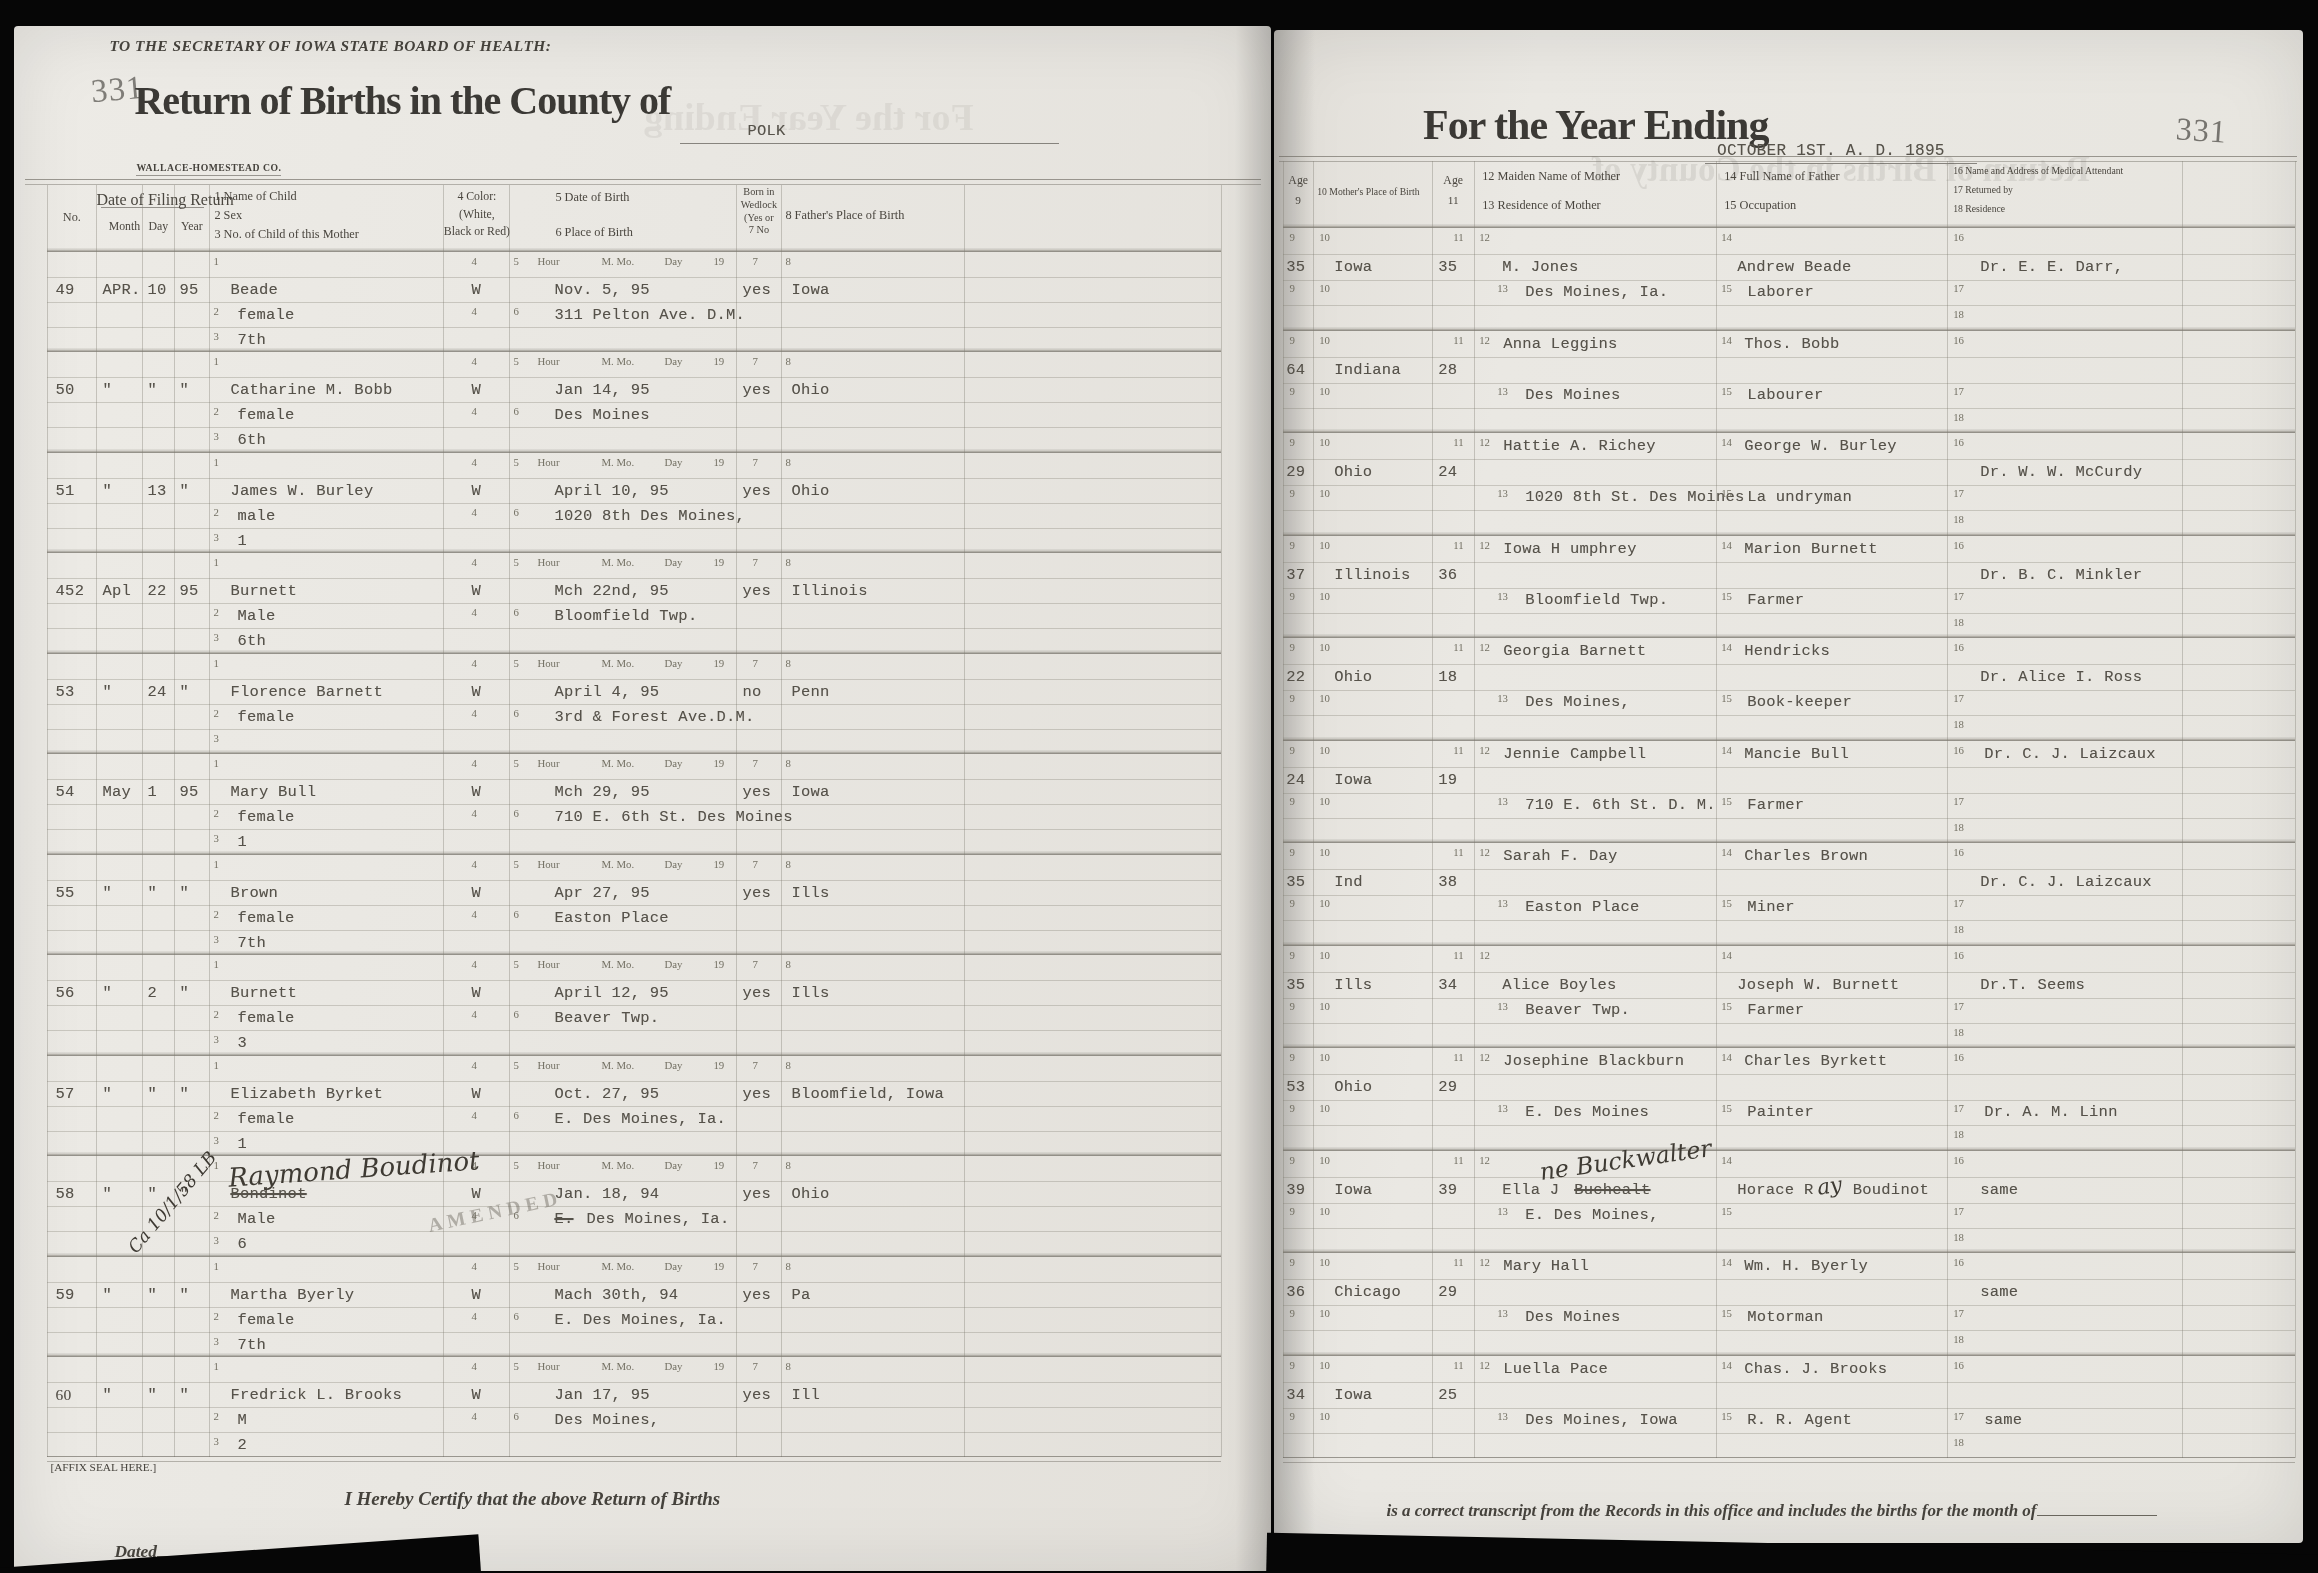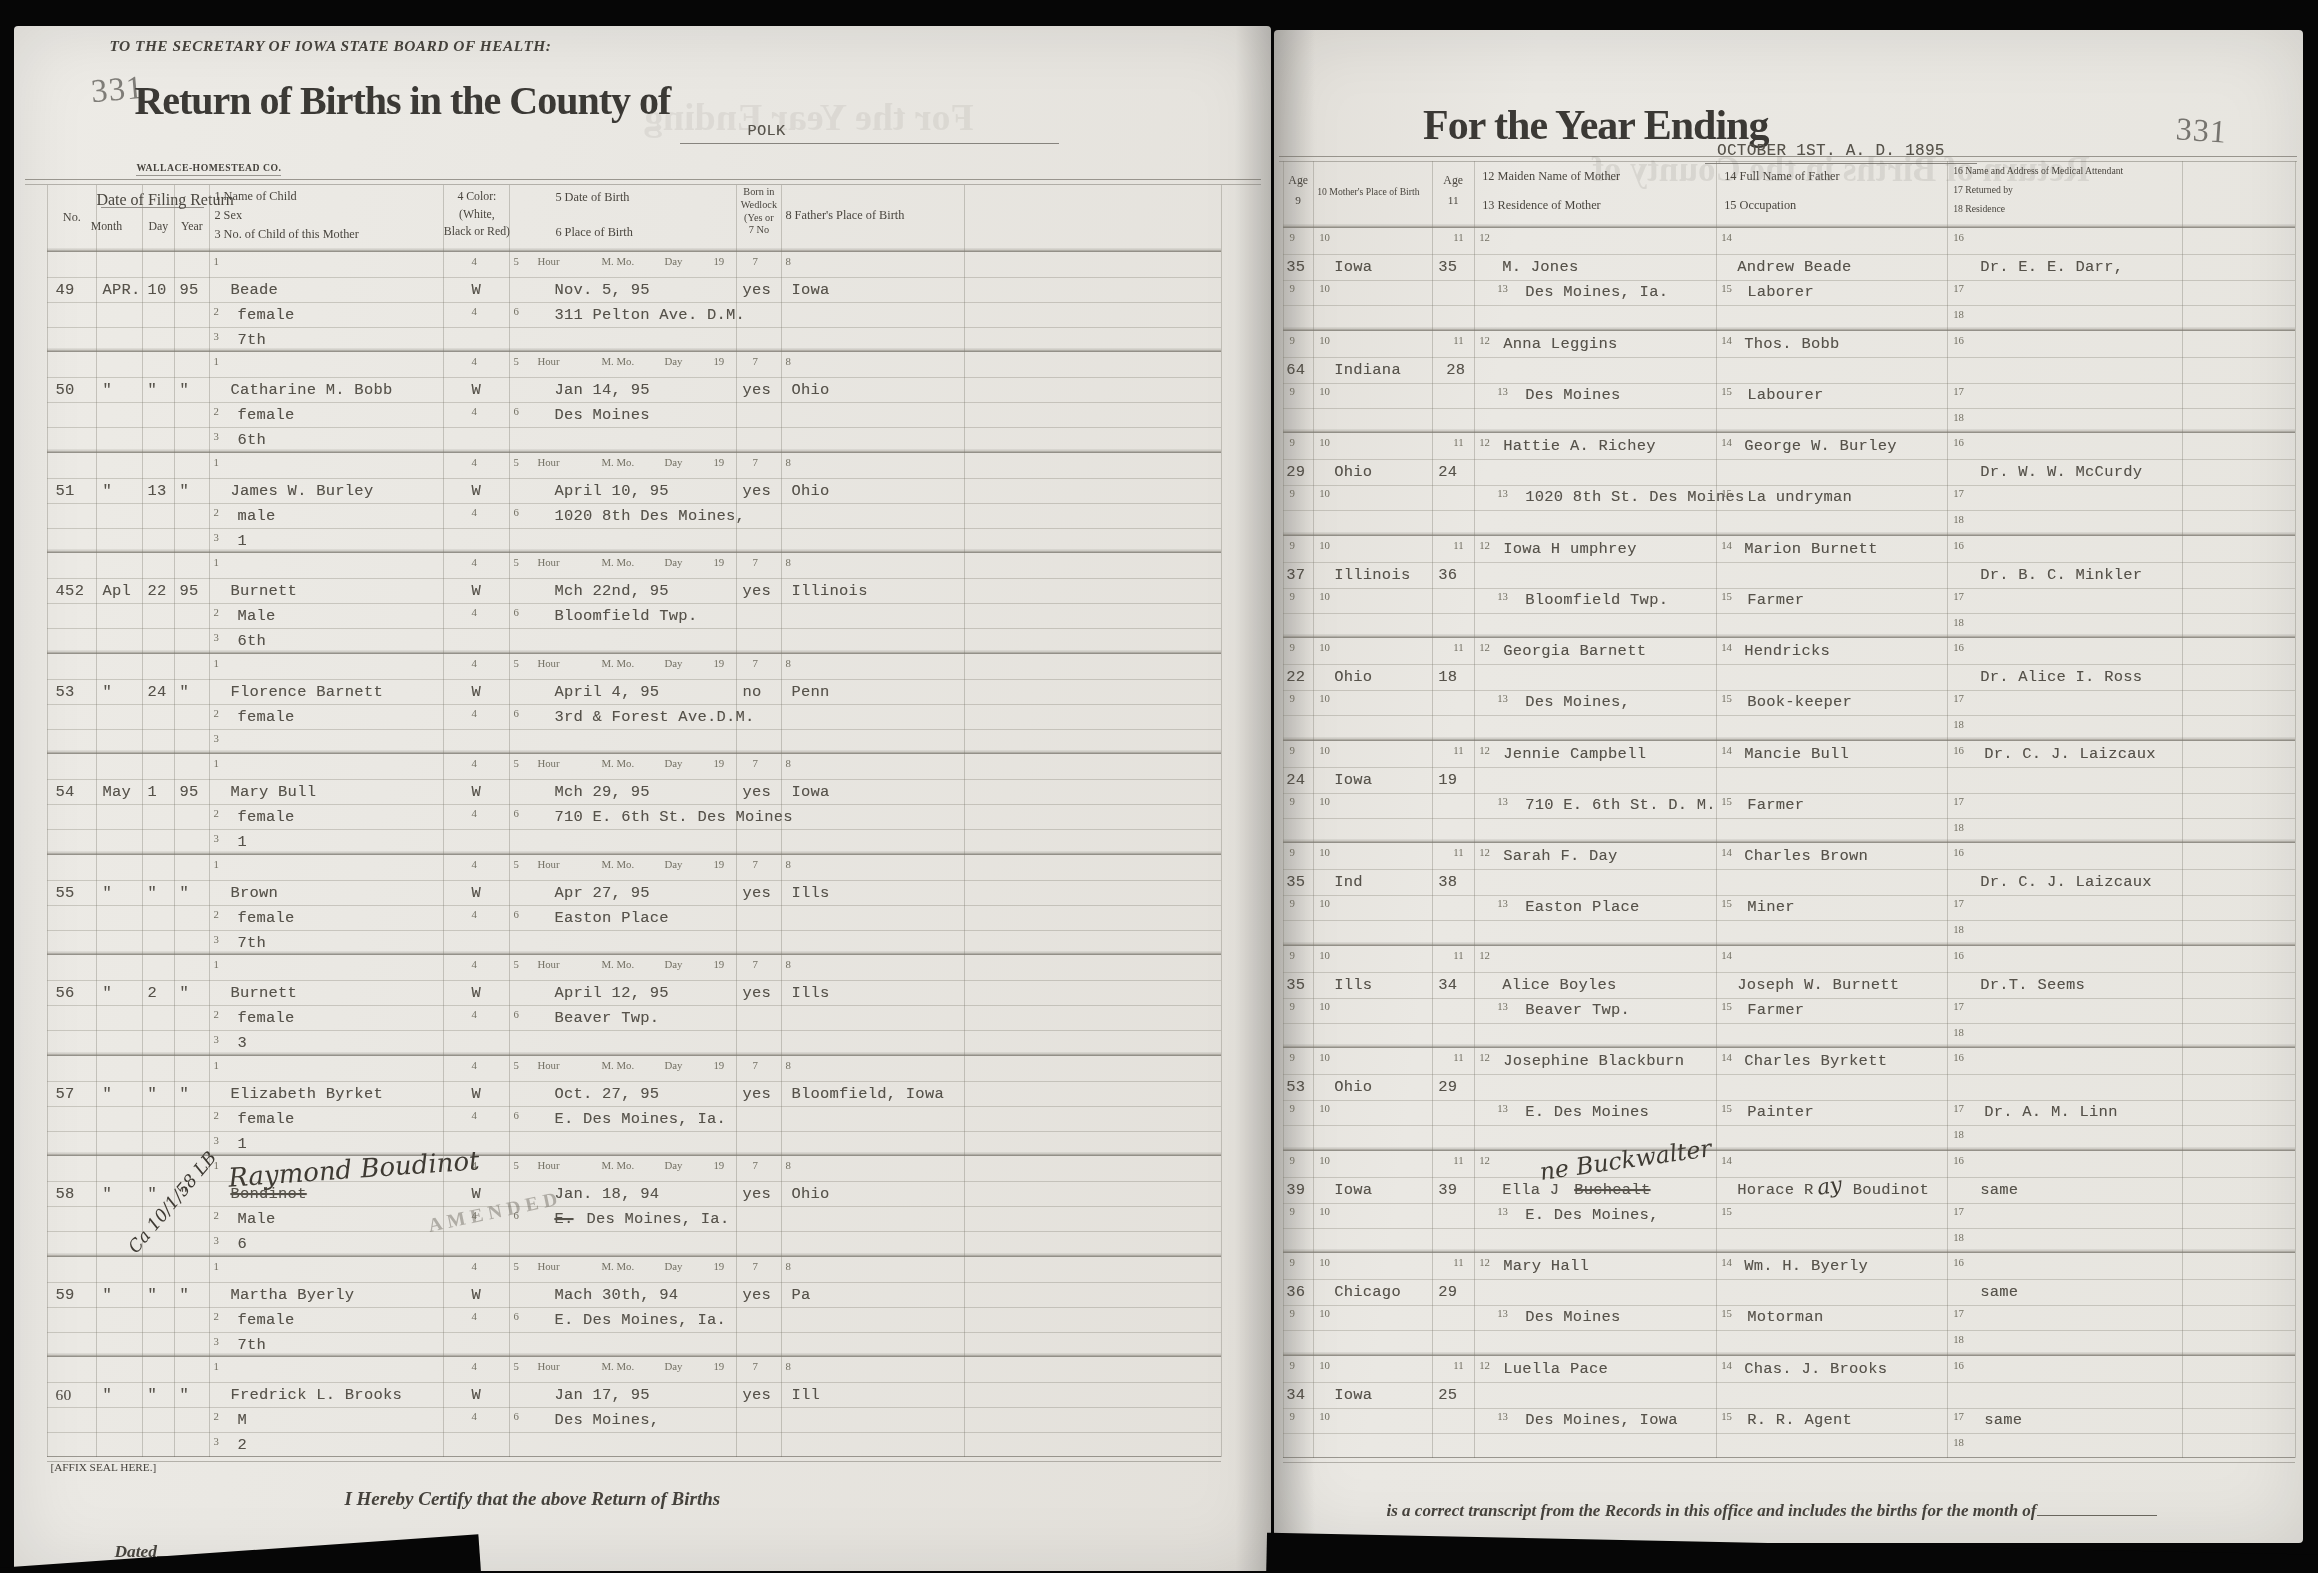--- a/index.html
+++ b/index.html
@@ -59,21 +59,21 @@
     <div class="print title" style="left:120px;top:51px;font-size:40px;">Return of Births in the County of</div>
     <div class="print" style="left:666px;top:86px;width:379px;border-bottom:1.5px solid rgba(70,66,60,.6);height:31px;"></div>
     <div class="ty" style="left:733px;top:96px;font-size:15.4px;">POLK</div>
     <div class="print" style="left:122px;top:136px;font-size:9.7px;letter-spacing:0.5px;font-weight:bold;border-bottom:1px solid rgba(70,66,60,.5);padding-bottom:1.5px;">WALLACE-HOMESTEAD CO.</div>
     <div class="dbl" style="left:10.3px;top:153px;width:1236px;"></div>
     <div id="ltable" style="position:absolute;left:33px;top:159px;width:1174px;">
         <div class="thead" style="left: 0px; top: 0px; width: 1174px; height: 65px;">
           <div class="hd" style="left: 0px; top: 24.6px; font-size: 12.3px; width: 49px; text-align: center;">No.</div>
           <div class="hd" style="left: 49px; top: 6.2px; font-size: 16px; width: 113px; text-align: center;">Date of Filing Return</div>
           <div class="hd" style="left: 54px; top: 10.3px; width: 103px; border-bottom: 1px solid rgba(74, 70, 63, 0.55); height: 11.3px;"> </div>
-          <div class="hd" style="left: 36px; top: 34px; font-size: 11.8px; width: 46px; text-align: center;">Month</div>
+          <div class="hd" style="left: 54px; top: 34px; font-size: 11.8px; width: 46px; text-align: center;">Month</div>
           <div class="hd" style="left: 95px; top: 34px; font-size: 11.8px; width: 32px; text-align: center;">Day</div>
           <div class="hd" style="left: 127px; top: 34px; font-size: 11.8px; width: 35px; text-align: center;">Year</div>
           <div class="hd" style="left: 167px; top: 4.1px; font-size: 12.3px;">1 Name of Child</div>
           <div class="hd" style="left: 167px; top: 23px; font-size: 12.3px;">2 Sex</div>
           <div class="hd" style="left: 167px; top: 42px; font-size: 12.3px;">3 No. of Child of this Mother</div>
           <div class="hd" style="left: 396px; top: 4.1px; font-size: 11.8px; width: 67px; text-align: center;">4 Color:</div>
           <div class="hd" style="left: 396px; top: 21.5px; font-size: 11.8px; width: 67px; text-align: center;">(White,</div>
           <div class="hd" style="left: 396px; top: 39px; font-size: 11.8px; width: 67px; text-align: center;">Black or Red)</div>
           <div class="hd" style="left: 508px; top: 5.1px; font-size: 12.3px;">5 Date of Birth</div>
           <div class="hd" style="left: 508px; top: 40px; font-size: 12.3px;">6 Place of Birth</div>
@@ -590,21 +590,21 @@
               <div class="pp" style="left: 170px;">11</div>
               <div class="pp" style="left: 196px;">12</div>
               <div class="pp" style="left: 438px;">14</div>
               <div class="pp" style="left: 670px;">16</div>
               <div class="ty" style="left: 220px;">Anna Leggins</div>
               <div class="ty" style="left: 461px;">Thos. Bobb</div>
             </div>
             <div class="row" style="top: 26px; height: 26px;">
               <div class="ty" style="left: 3.1px;">64</div>
               <div class="ty" style="left: 51px;">Indiana</div>
-              <div class="ty" style="left: 155px; margin-left: 8px;">28</div>
+              <div class="ty" style="left: 155px;">28</div>
             </div>
             <div class="row" style="top: 51px; height: 26px;">
               <div class="pp" style="left: 6.2px;">9</div>
               <div class="pp" style="left: 36px;">10</div>
               <div class="pp" style="left: 214px;">13</div>
               <div class="ty" style="left: 242px;">Des Moines</div>
               <div class="pp" style="left: 438px;">15</div>
               <div class="ty" style="left: 464px;">Labourer</div>
               <div class="pp" style="left: 670px;">17</div>
             </div>

